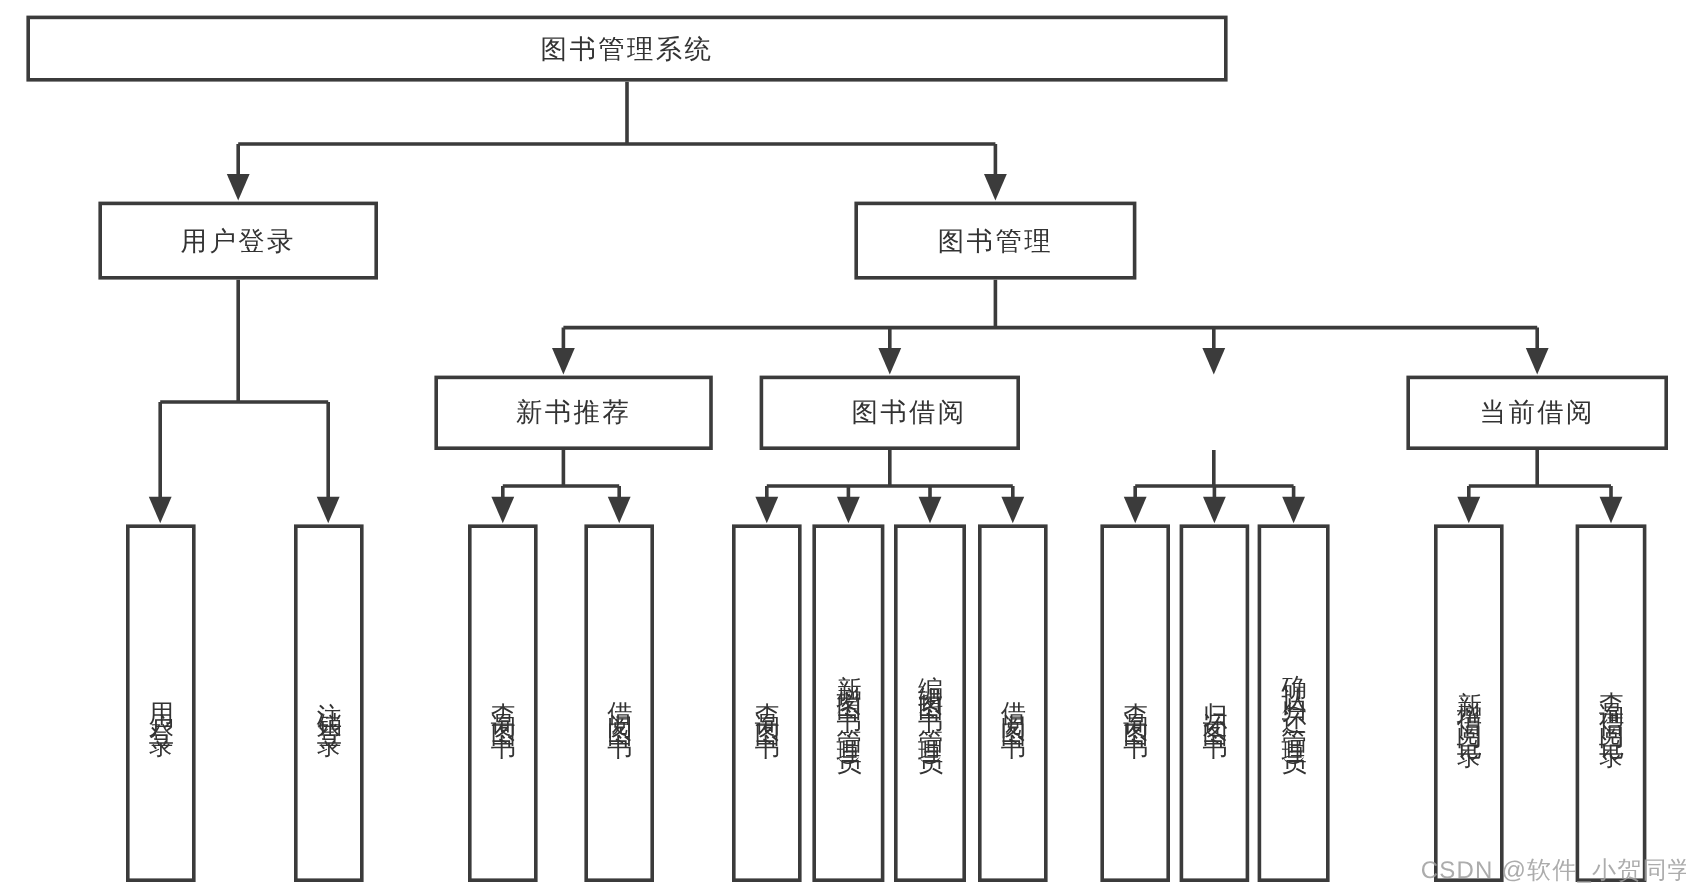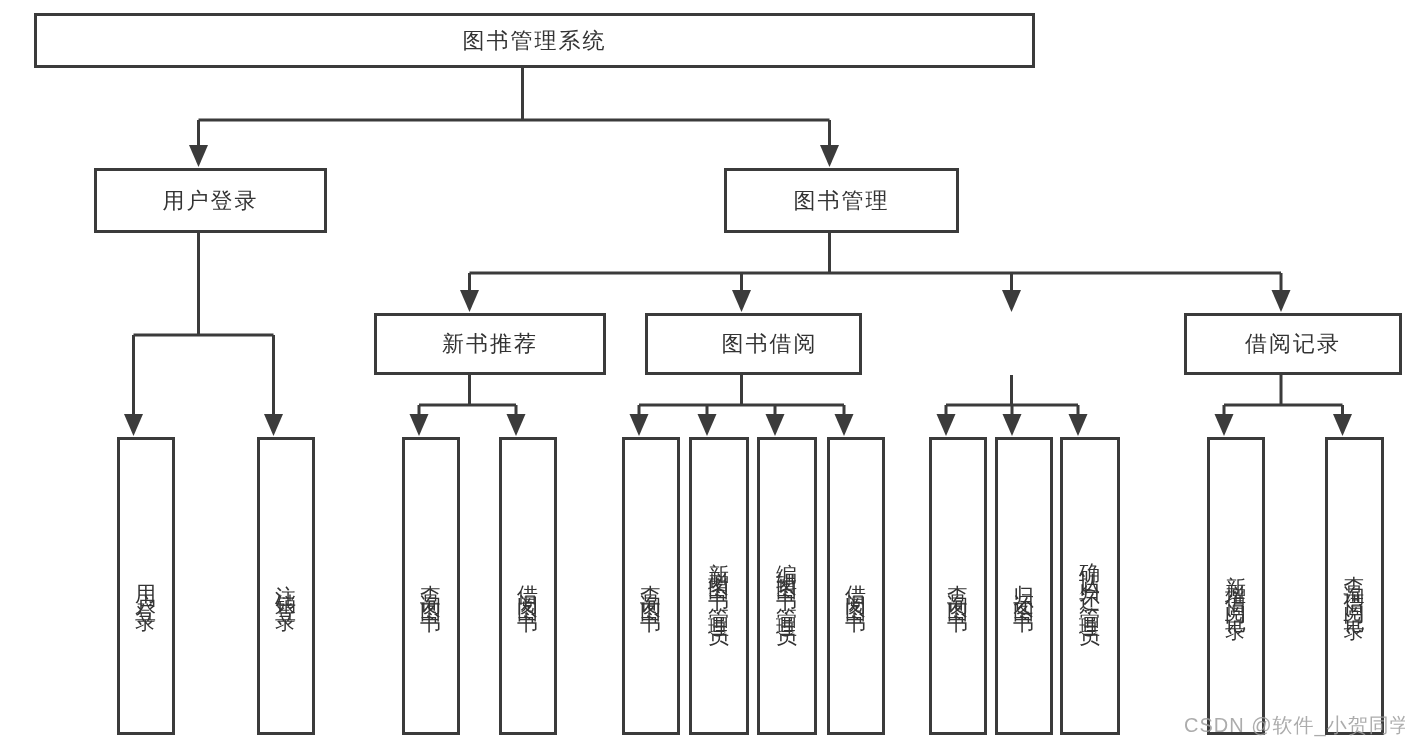--- a/index.html
+++ b/index.html
@@ -19,21 +19,20 @@
   #stage{position:absolute;left:0;top:0;width:1405px;height:747px;}
   svg.connectors{position:absolute;left:0;top:0;width:1405px;height:747px;z-index:1;}
   .node{
     position:absolute;
     box-sizing:border-box;
     border:3px solid var(--line);
     background:#ffffff;
     display:flex;align-items:center;justify-content:center;
     color:var(--text);
     z-index:2;
-    margin-left:12px;
   }
   .node .hlabel{
     font-size:22px;
     letter-spacing:2px;
     white-space:nowrap;
     line-height:1;
   }
   .leaf .vlabel{
     writing-mode:vertical-rl;
     text-orientation:mixed;
@@ -102,21 +101,21 @@
     <span class="hlabel">图书管理</span>
   </div>
 
   <div class="node" style="left:362px;top:313px;width:232px;height:62px;">
     <span class="hlabel">新书推荐</span>
   </div>
   <div class="node" style="left:633px;top:313px;width:217px;height:62px;padding-left:32px;">
     <span class="hlabel">图书借阅</span>
   </div>
   <div class="node" style="left:1172px;top:313px;width:218px;height:62px;">
-    <span class="hlabel">借阅记录</span>
+    <span class="hlabel">当前借阅</span>
   </div>
 
   <div class="node leaf" style="left:105px;top:437px;width:58px;height:298px;">
     <span class="vlabel">用户登录</span>
   </div>
   <div class="node leaf" style="left:245px;top:437px;width:58px;height:298px;">
     <span class="vlabel">注销登录</span>
   </div>
 
   <div class="node leaf" style="left:390px;top:437px;width:58px;height:298px;">

